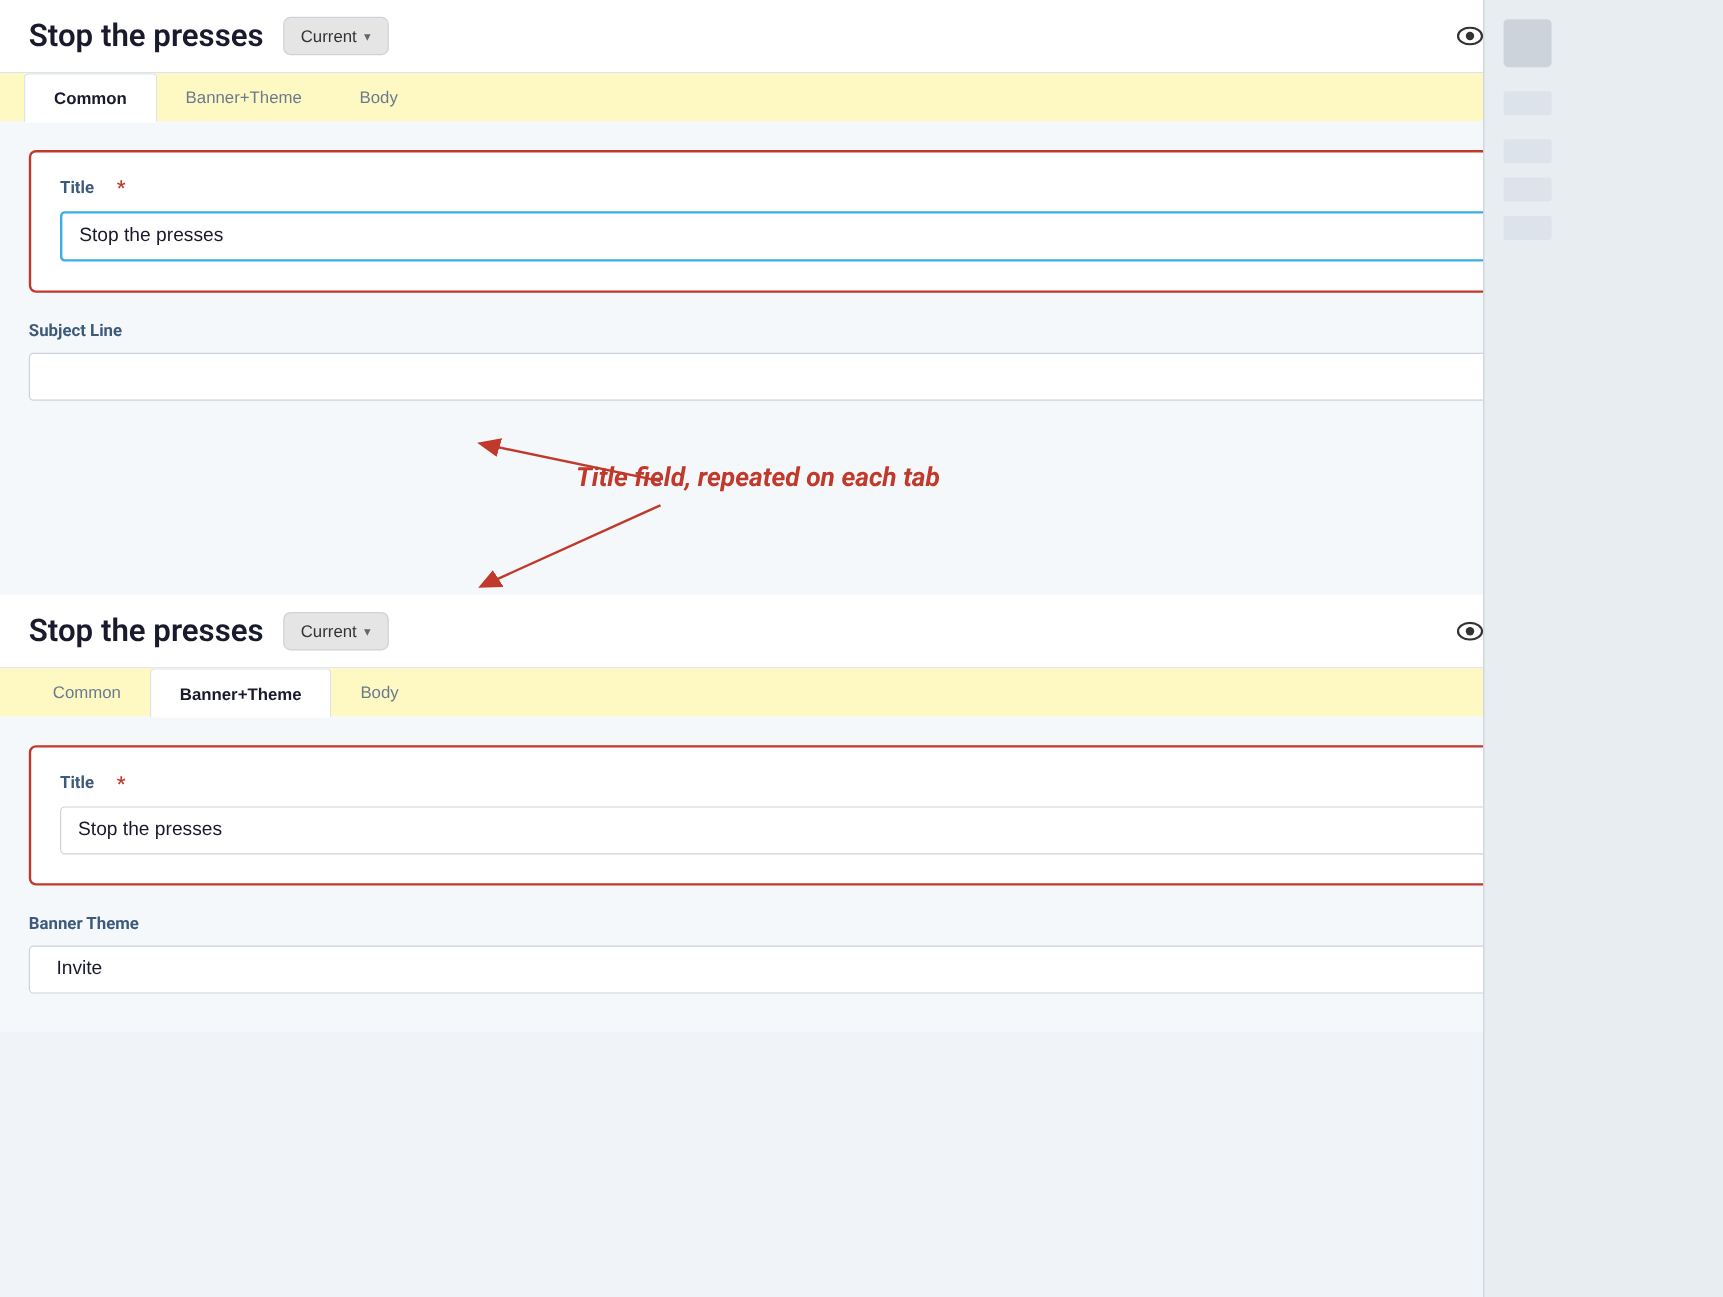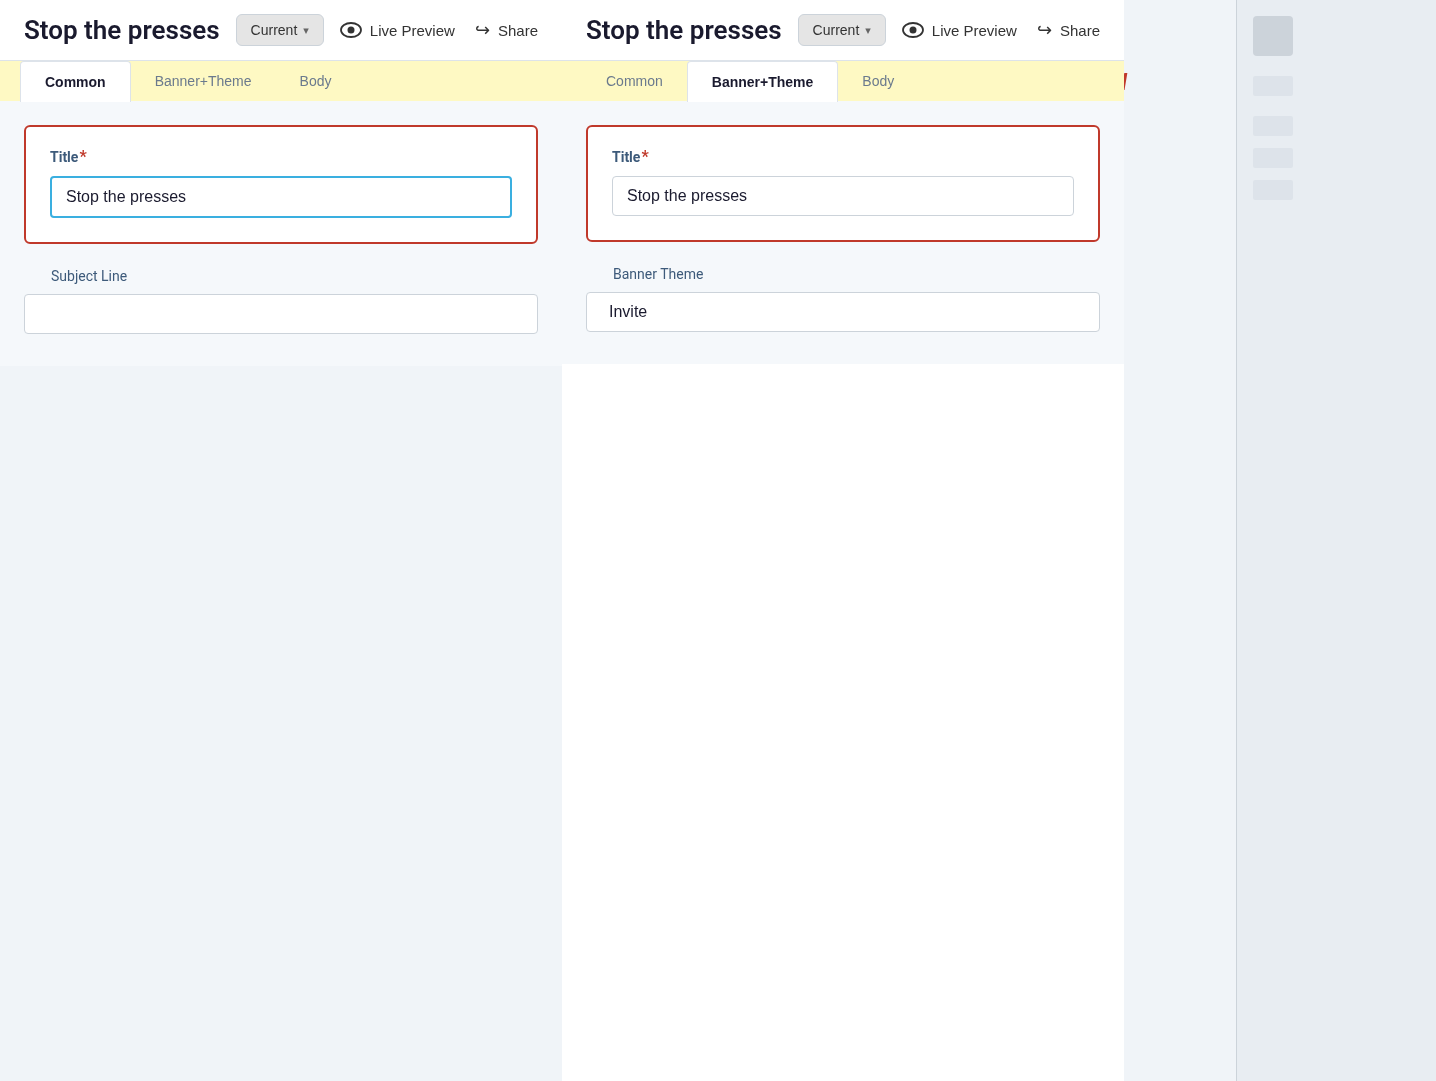--- a/index.html
+++ b/index.html
@@ -119,21 +119,21 @@
       margin-bottom: 24px;
     }
 
     .field-label {
       font-size: 14px;
       font-weight: 700;
       color: #3d5a7a;
       margin-bottom: 10px;
       display: flex;
       align-items: center;
-      gap: 1px;
+      gap: 19px;
     }
 
     .field-label .required {
       color: #c0392b;
       font-size: 16px;
     }
 
     .text-input {
       width: 100%;
       padding: 10px 14px;
@@ -147,24 +147,23 @@
     .text-input.no-border {
       border: 1px solid #ccd3da;
     }
 
     .subject-line-section {
       margin-bottom: 0;
     }
 
     .subject-label {
       font-size: 14px;
-      font-weight: 400;
+      font-weight: 700;
       color: #3d5a7a;
       margin-bottom: 10px;
-      margin-left: 27px;
     }
 
     
     .right-sidebar {
       position: absolute;
       right: 0;
       top: 0;
       width: 200px;
       height: 100%;
       background: #e8edf2;
@@ -243,21 +242,21 @@
     .full-layout {
       display: flex;
       position: relative;
       min-height: 1081px;
     }
 
     .main-area {
       flex: 1;
       min-height: 1081px;
       display: flex;
-      flex-direction: row;
+      flex-direction: column;
     }
 
     
     .annotation-wrapper {
       position: relative;
       height: 130px;
       background: #f5f8fb;
     }
 
     .arrow-svg {

